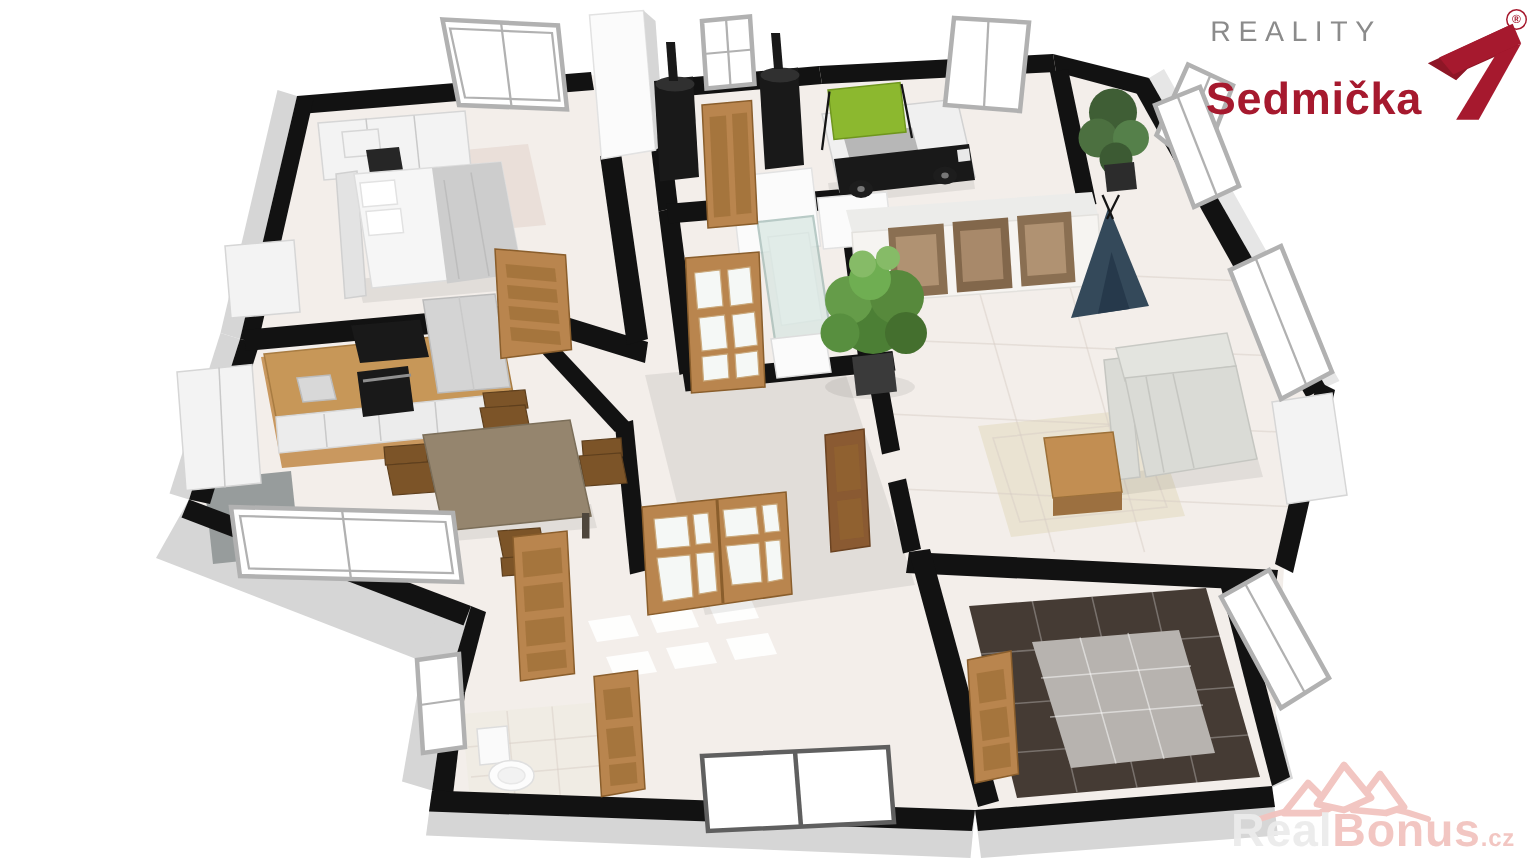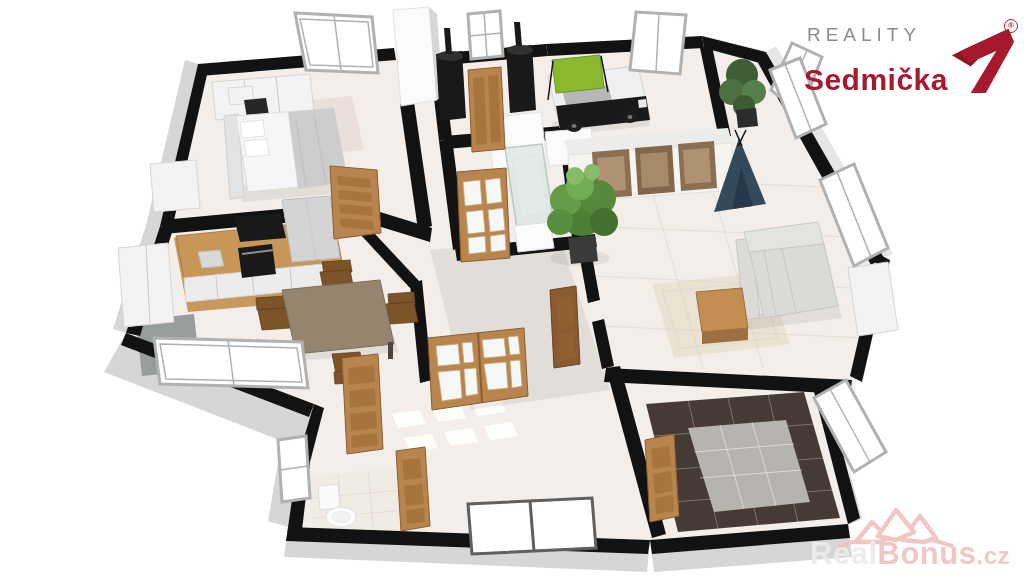--- a/index.html
+++ b/index.html
@@ -34,34 +34,34 @@
   .navy{fill:var(--c-teepee-navy,#34495a)}
   .glass{fill:var(--c-shower-glass,#d8e7e2);opacity:.72;stroke:#9fb8b2;stroke-width:1.5}
   .shade{fill:#000;opacity:.07}
   .sun{fill:#fff;opacity:.9}
   .tl{stroke:#d8cec6;stroke-width:1;opacity:.5;fill:none}
   .tlw{stroke:#fff;opacity:.28;stroke-width:1;fill:none}
   .tlw2{stroke:#fff;opacity:.5;stroke-width:1;fill:none}
   .pl{stroke:#141414;stroke-width:1.5;fill:none}
   .gline{stroke:#c9c9c9;stroke-width:1;fill:none}
   
-  .brand{position:absolute;top:19px;right:8px;display:flex;align-items:flex-end}
+  .brand{position:absolute;top:6px;right:8px;display:flex;align-items:flex-end}
   .brand-col{text-align:left;margin-top:4px}
   .brand-line1{font-size:19px;font-weight:400;letter-spacing:5px;color:var(--c-brand-gray,#8b8b8b);padding-left:3px}
   .brand-line2{font-size:30px;font-weight:700;letter-spacing:0.5px;color:var(--c-brand-red,#a6192e);margin-top:17px}
   .brand-seven{position:relative;width:66px;height:78px;margin-left:2px}
   .brand-reg{position:absolute;top:0px;right:-2px;width:12px;height:12px;border:1.2px solid var(--c-brand-red,#a6192e);
              border-radius:50%;color:var(--c-brand-red,#a6192e);font-size:8px;line-height:11px;text-align:center;font-weight:700}
   
   .watermark{position:absolute;right:10px;bottom:0px;width:240px;height:74px;opacity:.95}
   .wm-roofs{position:absolute;right:58px;top:2px}
   .wm-text{position:absolute;right:4px;bottom:4px;font-weight:700;font-size:31px;letter-spacing:.5px;white-space:nowrap}
   .wm-real{color:var(--c-watermark-light,#ececec)}
   .wm-bonus{color:var(--c-watermark-pink,#f2c4bf)}
-  .wm-cz{color:var(--c-watermark-pink,#f2c4bf);font-size:24px}
+  .wm-cz{color:var(--c-watermark-pink,#f2c4bf);font-size:16px}
 </style>
 </head>
 <body>
 
 <div class="stage">
 
 <svg class="plan" width="1024" height="576" viewBox="0 0 1024 576">
 
   <g>
     <polygon class="face" points="198,64 160,226 147,222 185,60"></polygon>

